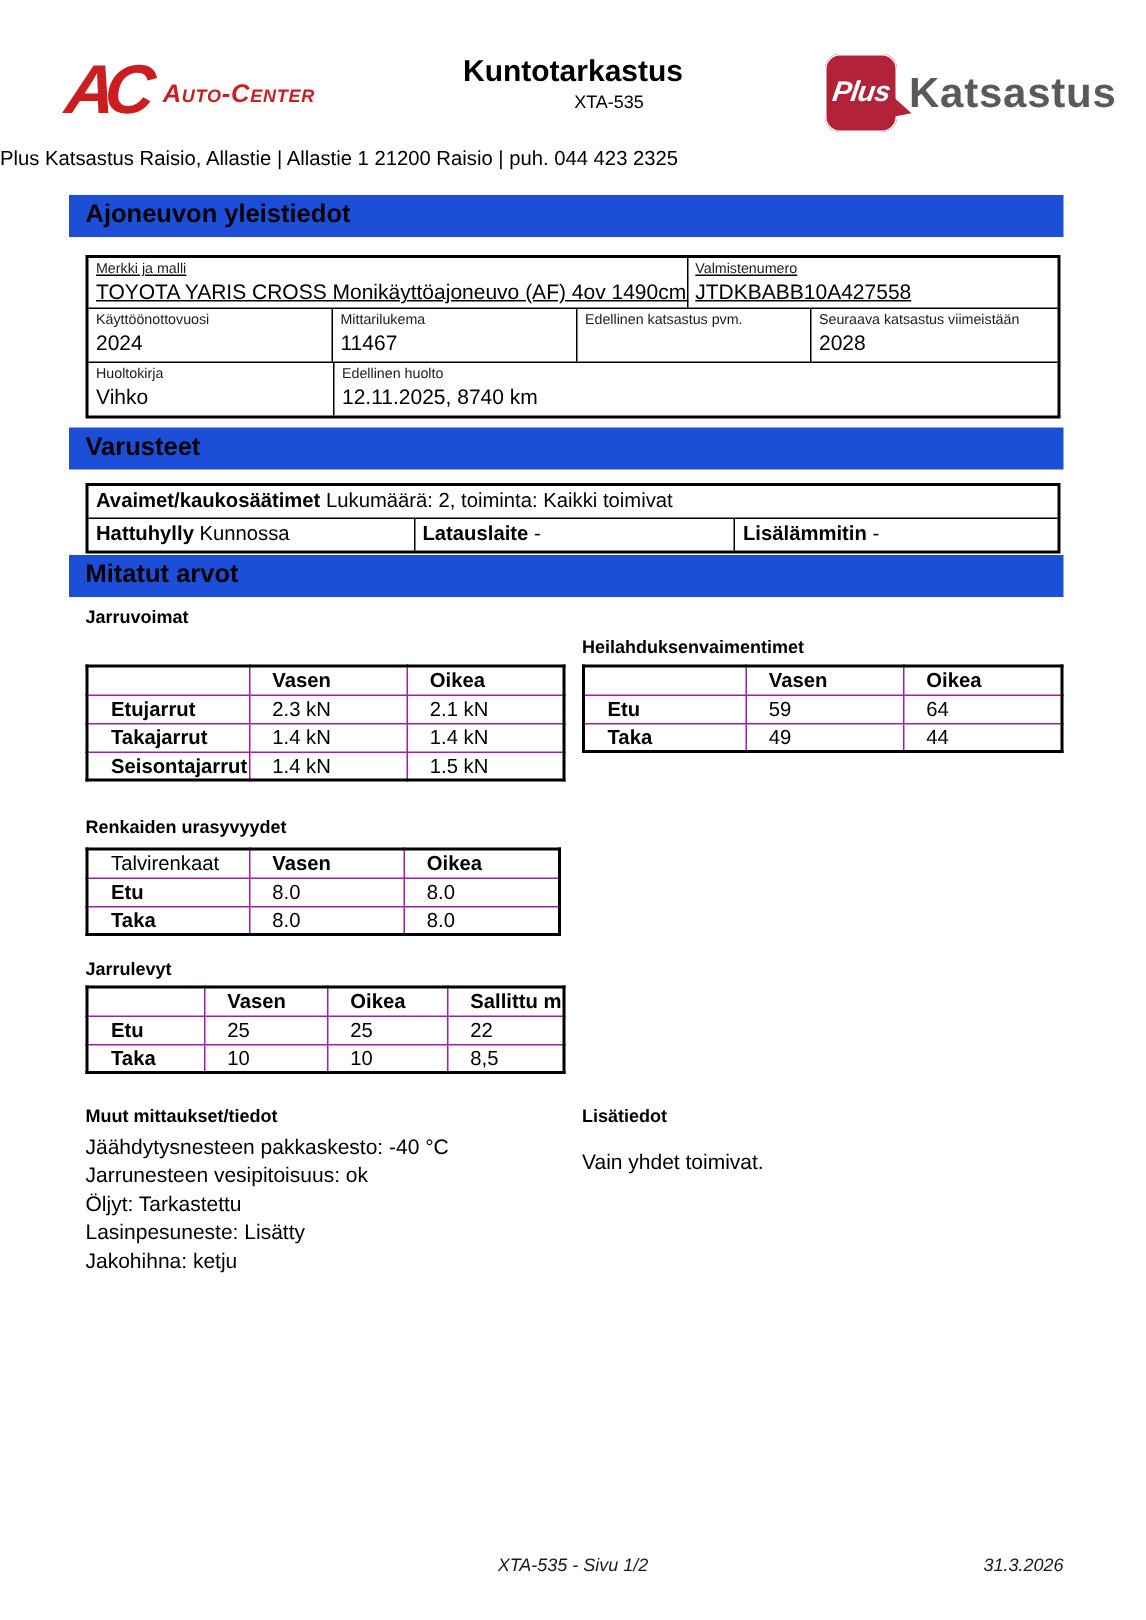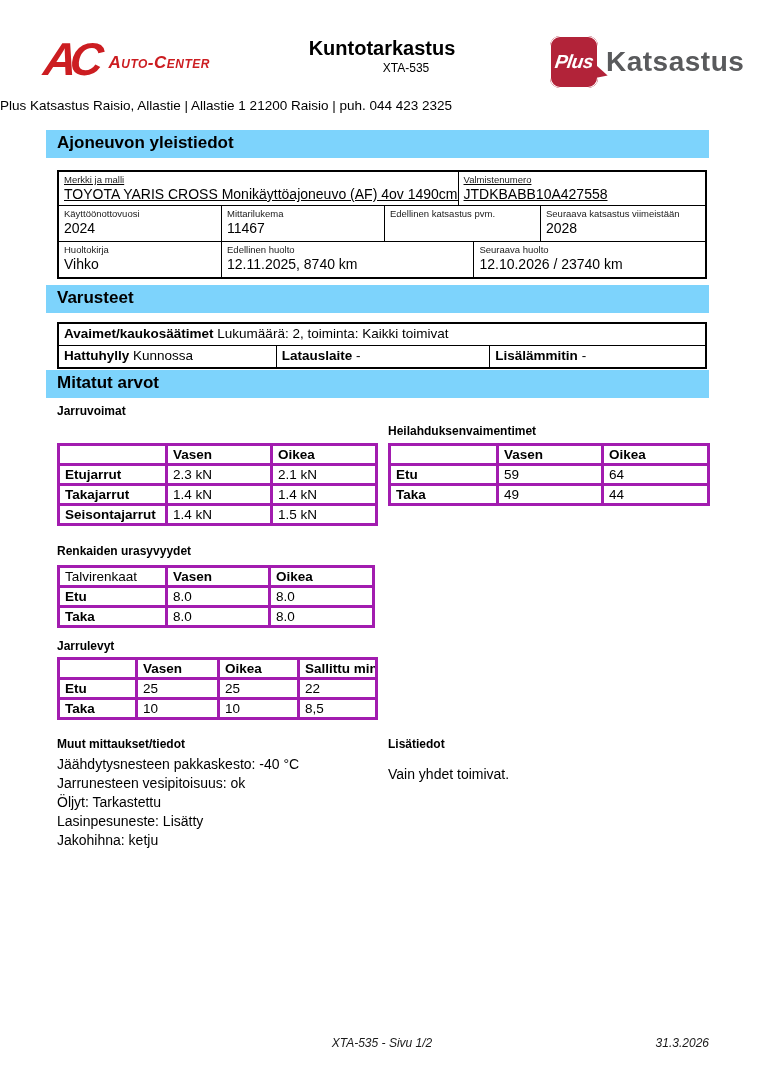--- a/index.html
+++ b/index.html
@@ -22,21 +22,21 @@
               display:flex; align-items:center; justify-content:center; }
   .plus-box .plus-word { color:#fff; font-size:19px; font-weight:bold; font-style:italic;
               transform:skewX(-8deg); letter-spacing:-0.5px; }
   .plus-tail { position:absolute; right:-10px; bottom:8px; width:0; height:0;
               border-top:8px solid transparent; border-bottom:6px solid transparent;
               border-left:14px solid #b22339; transform:rotate(12deg); }
   .plus-text { font-size:28px; font-weight:bold; color:#595a5c; margin-left:8px; letter-spacing:0.5px; }
   .address { position:absolute; left:0; top:98px; width:100%; text-align:left; font-size:13.5px; }
 
   
-  .bar { position:absolute; left:46px; width:663px; height:28px; background:#7dd3fc;
+  .bar { position:absolute; left:46px; width:663px; height:28px; background:#1d4ed8;
          font-size:17px; font-weight:bold; padding:3px 0 0 11px; }
 
   
   .vtable { position:absolute; left:57px; top:170px; width:650px; border:2px solid #000; }
   .vrow { display:flex; border-top:1px solid #000; }
   .vrow:first-child { border-top:none; }
   .vcell { border-left:1px solid #000; padding:2px 5px 2px 5px; overflow:hidden; }
   .vcell:first-child { border-left:none; }
   .cap { font-size:9.5px; line-height:12px; color:#1a1a1a; }
   .val { font-size:14px; line-height:17px; white-space:nowrap; }
@@ -47,22 +47,22 @@
   .etable { position:absolute; left:57px; top:322px; width:650px; border:2px solid #000; }
   .erow { display:flex; border-top:1px solid #000; }
   .erow:first-child { border-top:none; }
   .ecell { border-left:1px solid #000; padding:2px 5px; height:21px; font-size:13.5px; white-space:nowrap; }
   .ecell:first-child { border-left:none; }
   .ecell b { font-weight:bold;margin-top:35px; }
 
   
   .mlabel { position:absolute; font-size:12px; font-weight:bold; }
   table.mtable { position:absolute; border-collapse:collapse; table-layout:fixed; }
-  .mtable th, .mtable td { border:3px solid #a21caf; font-size:13.5px; text-align:left;
-                           padding:1px 5px; height:19px; white-space:nowrap; overflow:hidden; }
+  .mtable th, .mtable td { border:1px solid #a21caf; font-size:13.5px; text-align:left;
+                           padding:1px 15px; height:19px; white-space:nowrap; overflow:hidden; }
   table.mtable { border:2px solid #000; }
   .mtable th { font-weight:bold; }
   .mtable th.normal { font-weight:normal; }
 
   .freetext { position:absolute; font-size:14px; line-height:19px; }
 
   
   .footer-center { position:absolute; left:0; top:1036px; width:100%; text-align:center;
                    font-size:12px; font-style:italic; color:#1a1a1a; }
   .footer-right { position:absolute; right:55px; top:1036px; font-size:12px;
@@ -126,24 +126,20 @@
     </div>
     <div class="vrow r3">
       <div class="vcell" style="width:163px">
         <div class="cap">Huoltokirja</div>
         <div class="val">Vihko</div>
       </div>
       <div class="vcell" style="width:254px">
         <div class="cap">Edellinen huolto</div>
         <div class="val">12.11.2025, 8740 km</div>
       </div>
-      <div class="vcell" style="width:233px">
-        <div class="cap">Seuraava huolto</div>
-        <div class="val">12.10.2026 / 23740 km</div>
-      </div>
     </div>
   </div>
 
   <div class="bar" style="top:285px">Varusteet</div>
 
   <div class="etable">
     <div class="erow">
       <div class="ecell" style="width:650px">
         <b>Avaimet/kaukosäätimet</b> <span>Lukumäärä: 2, toiminta: Kaikki toimivat</span>
       </div>

